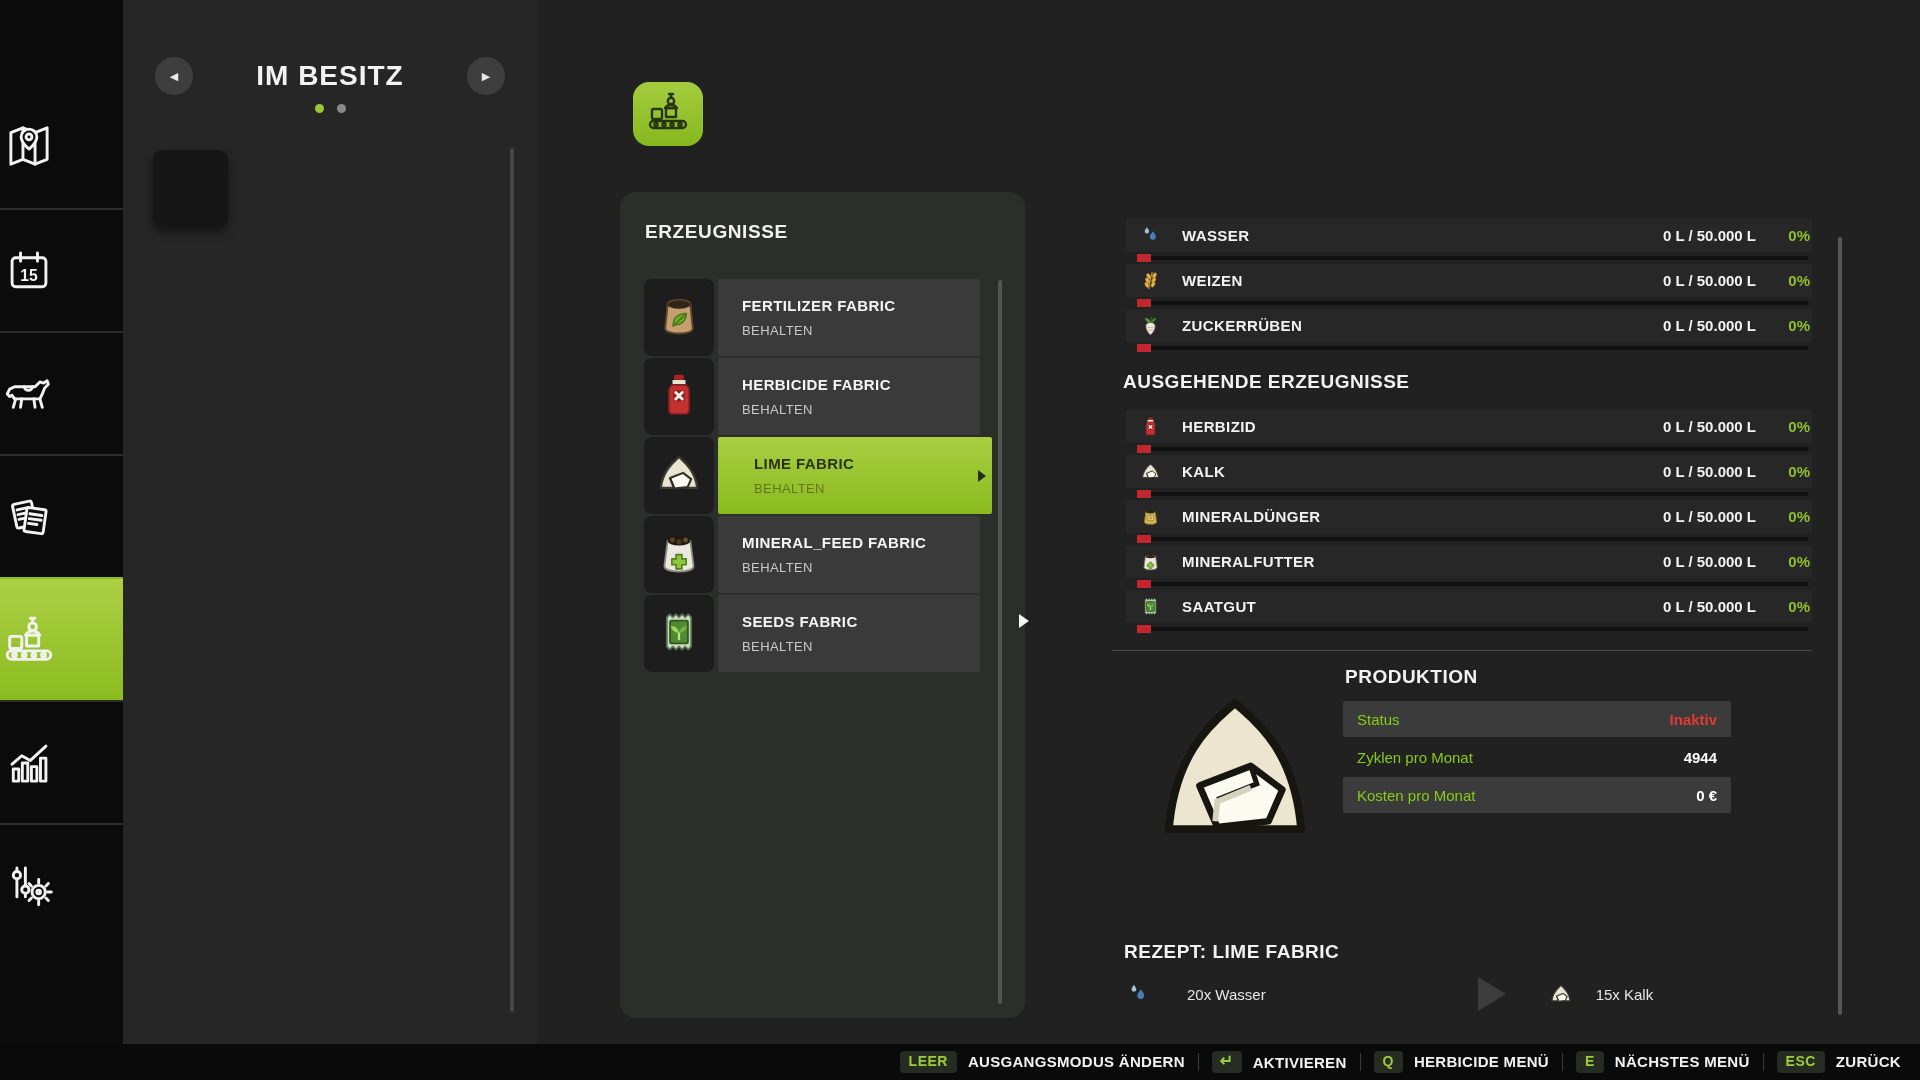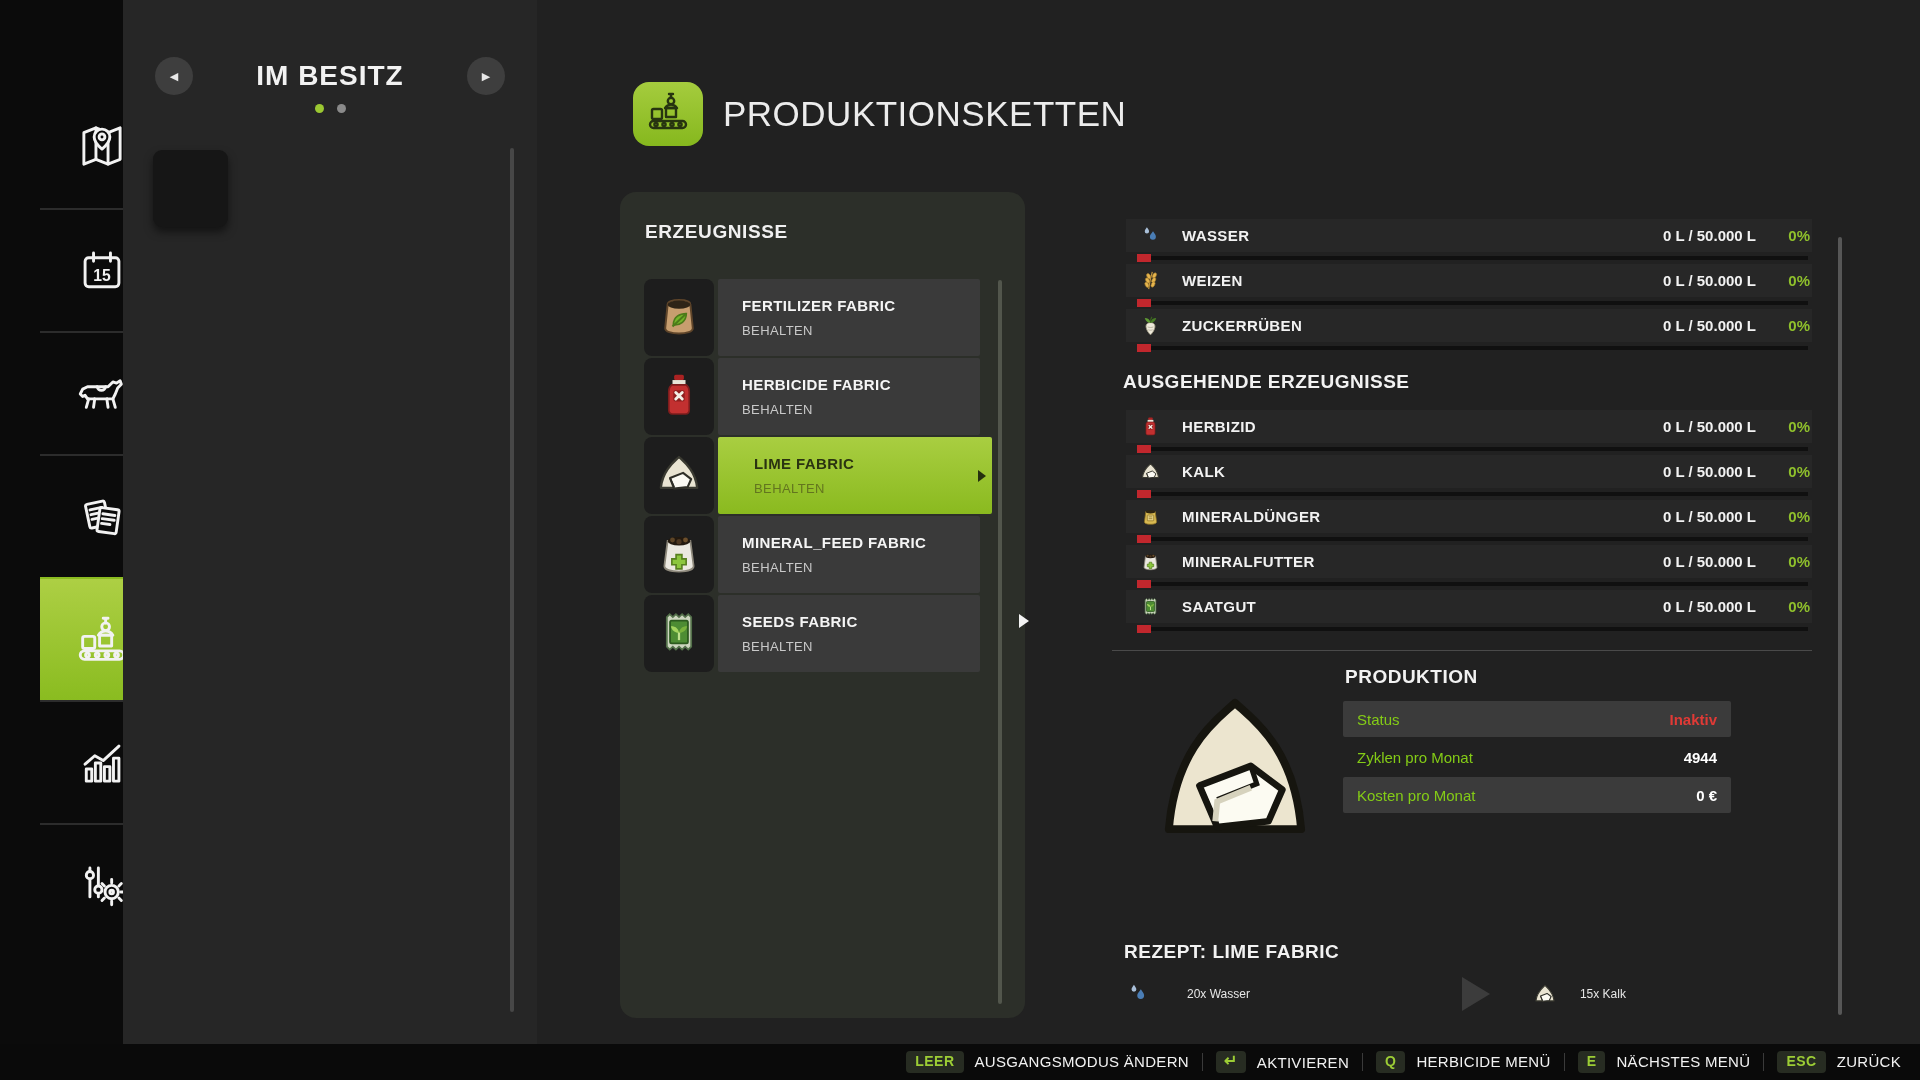--- a/index.html
+++ b/index.html
@@ -1,21 +1,21 @@
 <!DOCTYPE html>
 <html><head>
 <meta charset="utf-8">
 <style>
   html,body{margin:0;padding:0;background:#000;}
   .stage{position:relative;width:1920px;height:1080px;overflow:hidden;background:#212121;
          font-family:"Liberation Sans",sans-serif;-webkit-font-smoothing:antialiased;}
 
   
   .sidebar{position:absolute;left:0;top:0;width:123px;height:1080px;background:#0b0b0b;}
-  .navcell{position:absolute;left:0;width:123px;height:121px;display:flex;align-items:center;justify-content:center;border-top:2px solid #2c2c2c;margin-left:40px;}
+  .navcell{position:absolute;left:0;width:123px;height:121px;display:flex;align-items:center;border-top:2px solid #2c2c2c;}
   .navcell.first{border-top:none;}
   .navcell.selected{background:linear-gradient(180deg,#adcf44,#8abc20);border-top-color:transparent;}
   .navcell .ic svg{width:58px;height:58px;display:block;}
   .cellArrow{position:absolute;right:-14px;top:50%;margin-top:-6px;width:0;height:0;
              border-left:9px solid #f2f2f2;border-top:6px solid transparent;border-bottom:6px solid transparent;}
 
   
   .ownedPanel{position:absolute;left:123px;top:0;width:414px;height:1080px;background:#262626;}
   .circleBtn{position:absolute;top:57px;width:38px;height:38px;border-radius:50%;background:#3e3e3e;
              display:flex;align-items:center;justify-content:center;color:#e8e8e8;font-size:11px;}
@@ -84,33 +84,33 @@
   .ptable{position:absolute;left:806px;top:701px;width:388px;}
   .ptrow{height:36px;margin-bottom:2px;display:flex;align-items:center;padding:0 14px;box-sizing:border-box;}
   .ptrow.shaded{background:#3b3b3b;border-radius:2px;}
   .ptrow .k{color:#84cc16;font-size:15px;}
   .ptrow .v{margin-left:auto;color:#fff;font-weight:bold;font-size:15px;}
   .ptrow .v.inactive{color:#e03a36;}
 
   
   .recipeRow{position:absolute;left:588px;top:972px;width:720px;height:44px;display:flex;align-items:center;}
   .recipeRow .ric svg{width:26px;height:28px;display:block;}
-  .recipeRow .rtext{color:#e6e6e6;font-size:12px;margin-left:36px;}
+  .recipeRow .rtext{color:#e6e6e6;font-size:15px;margin-left:36px;}
   .playArrow{width:0;height:0;border-left:28px solid #3c3c3c;border-top:17px solid transparent;border-bottom:17px solid transparent;margin-left:212px;}
   .recipeRow .out-ic{margin-left:42px;}
   .recipeRow .out-txt{margin-left:22px;}
 
   
   .bottombar{position:absolute;left:0;top:1044px;width:1920px;height:36px;background:#0a0a0a;
              display:flex;align-items:center;justify-content:flex-end;padding-right:19px;box-sizing:border-box;}
   .bbItem{display:flex;align-items:center;gap:11px;}
   .bbKey{background:#272c22;color:#9ccd35;font-weight:bold;font-size:14px;letter-spacing:.5px;
          border-radius:4px;padding:3px 9px;line-height:1.1;}
   .bbKey.glyph{font-size:16px;padding:1px 8px 3px;}
-  .bbLbl{color:#f2f2f2;font-weight:normal;font-size:15px;letter-spacing:.3px;white-space:nowrap;}
+  .bbLbl{color:#f2f2f2;font-weight:bold;font-size:15px;letter-spacing:.3px;white-space:nowrap;}
   .bbDiv{width:1px;height:18px;background:#3a3a3a;margin:0 13px;}
 </style>
 </head>
 <body>
 
 <div class="stage">
 
   <div class="sidebar">
     <div id="sidebar-cells">
         <div class="navcell first" style="top: 85px;">
@@ -251,21 +251,20 @@
                 <path d="M21 20 a7 7 0 0 1 12 0 z"></path>
                 <path d="M22 20 h10 v9 h-10 z"></path>
                 <rect x="6" y="33" width="36" height="7" rx="3.5"></rect>
                 <circle cx="12" cy="36.5" r="1.6"></circle>
                 <circle cx="20" cy="36.5" r="1.6"></circle>
                 <circle cx="28" cy="36.5" r="1.6"></circle>
                 <circle cx="36" cy="36.5" r="1.6"></circle>
               </g>
             </svg></span></span>
       </div>
-    <div class="hTitle">PRODUKTIONSKETTEN</div>
 
     <div class="prodPanel">
       <div class="prodTitle">ERZEUGNISSE</div>
       <div class="plist" id="product-list">
           <div class="pitem">
             <div class="pIconBox">
               <span class="ic"><svg viewBox="0 0 32 32">
                   <path d="M9 9 C9 7.2 12 6.2 16 6.2 S23 7.2 23 9 L24.5 23.5 C24.5 25.6 20.5 26.8 16 26.8 S7.5 25.6 7.5 23.5 Z" fill="#c79e6f" stroke="#5f452a" stroke-width="1.2"></path>
                   <ellipse cx="16" cy="9" rx="7" ry="2.5" fill="#2e2417"></ellipse>
                   <path d="M12.5 21.5 C12.5 16.5 16.5 14.5 20.5 14.5 C20.5 19.5 16.5 21.5 13.5 21.5 Z" fill="#74b52a" stroke="#4c7a1a" stroke-width="1"></path>

